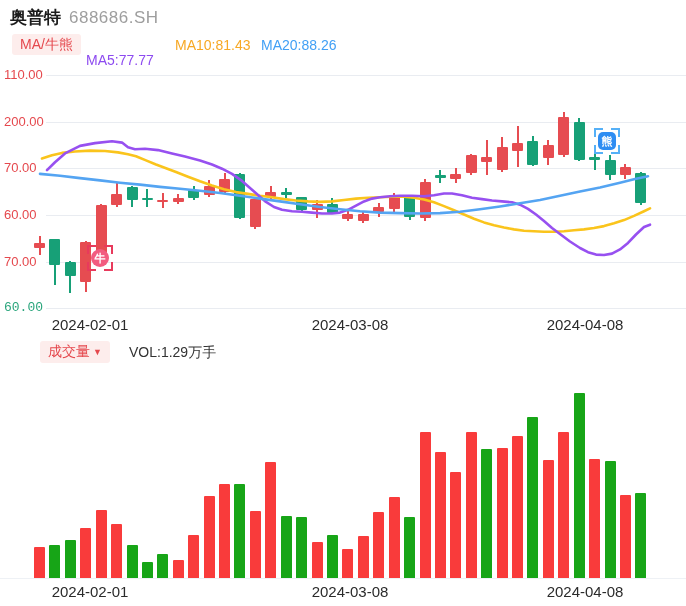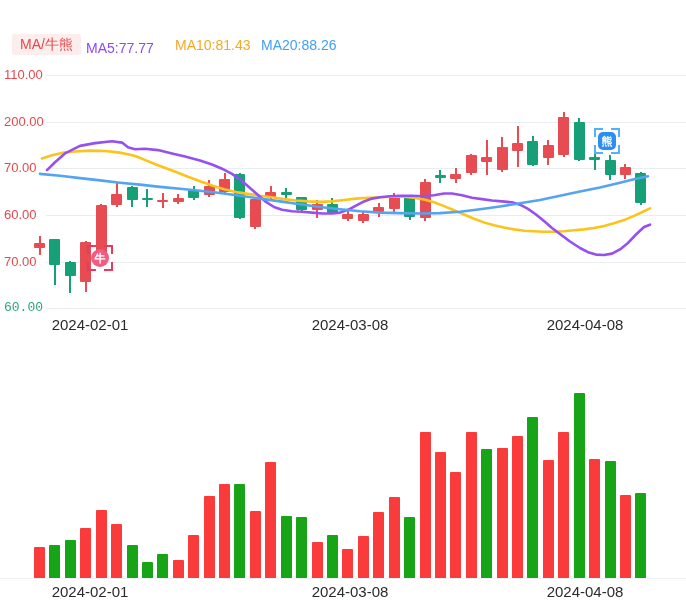--- a/index.html
+++ b/index.html
@@ -5,21 +5,21 @@
   html,body{margin:0;padding:0;background:#ffffff;}
   body{width:686px;height:606px;position:relative;overflow:hidden;
        font-family:"Liberation Sans","DejaVu Sans",sans-serif;}
   #stage{position:absolute;inset:0;}
   .hdr{position:absolute;top:6px;left:10px;font-size:17px;white-space:nowrap;}
   .hdr .t{font-weight:bold;color:#1b1b1b;}
   .hdr .c{color:#9e9e9e;margin-left:8px;letter-spacing:.5px;}
   .legend{position:absolute;top:34px;left:0;height:22px;width:686px;font-size:14px;}
   .badge{position:absolute;background:#fdedec;color:#e5484d;border-radius:3px;
          padding:2px 8px;font-size:14px;line-height:17px;white-space:nowrap;}
-  .ma5{position:absolute;left:86px;top:6px;color:#8d4bf0;}
+  .ma5{position:absolute;left:86px;top:18px;color:#8d4bf0;}
   .ma10{position:absolute;left:175px;top:3px;color:#f7a824;}
   .ma20{position:absolute;left:261px;top:3px;color:#42a0f5;}
   .gridline{position:absolute;height:1px;background:#e9ecf1;left:46px;width:640px;}
   .ylab{position:absolute;left:4px;font-size:13px;line-height:16px;}
   .xlab{position:absolute;width:140px;text-align:center;font-size:15px;color:#2b2b2b;}
   .wick{position:absolute;width:2px;}
   .cbody{position:absolute;width:11px;border-radius:1px;}
   .vbar{position:absolute;width:11px;border-radius:1px 1px 0 0;}
   svg{position:absolute;left:0;top:0;pointer-events:none;}
   .marker{position:absolute;width:26px;height:26px;}
@@ -33,20 +33,23 @@
   .c-br{right:0;bottom:0;border-right:2px solid;border-bottom:2px solid;}
   .volhdr{position:absolute;top:341px;left:0;width:686px;height:22px;font-size:14px;}
   .volhdr .vol{position:absolute;left:129px;top:3px;color:#333;}
   .tri{font-size:9px;vertical-align:1px;margin-left:3px;}
   .baseline{position:absolute;height:1px;background:#eef1f5;left:0;width:686px;top:578px;}
 </style>
 </head>
 <body>
 
 <div id="stage">
+  <div class="hdr">
+    <span class="t">奥普特</span><span class="c">688686.SH</span>
+  </div>
 
   <div class="legend">
     <span class="badge" style="left:12px;top:0;">MA/牛熊</span>
     <span class="ma5">MA5:77.77</span>
     <span class="ma10">MA10:81.43</span>
     <span class="ma20">MA20:88.26</span>
   </div>
 
   <div id="price-chart">
       <div class="gridline" style="top: 75px;"></div>
@@ -142,20 +145,24 @@
       <div class="wick" style="left: 639.88px; top: 171.545px; height: 33.5808px; background: rgb(23, 160, 119);"></div>
       <div class="cbody" style="left: 635.38px; top: 173.41px; height: 29.8496px; background: rgb(23, 160, 119);"></div>
       <div class="xlab" style="left: 20px; top: 316px;">2024-02-01</div>
       <div class="xlab" style="left: 280px; top: 316px;">2024-03-08</div>
       <div class="xlab" style="left: 515px; top: 316px;">2024-04-08</div>
       <div class="xlab" style="left: 20px; top: 583px;">2024-02-01</div>
       <div class="xlab" style="left: 280px; top: 583px;">2024-03-08</div>
       <div class="xlab" style="left: 515px; top: 583px;">2024-04-08</div>
     </div>
 
+  <div class="volhdr">
+    <span class="badge" style="left:40px;top:0;"><span>成交量</span><span class="tri">▼</span></span>
+    <span class="vol">VOL:1.29万手</span>
+  </div>
 
   <div class="baseline"></div>
   <div id="volume-chart">
       <div class="vbar" style="left: 34px; top: 547.032px; height: 30.9683px; background: rgb(249, 59, 59);"></div>
       <div class="vbar" style="left: 49.42px; top: 545.055px; height: 32.945px; background: rgb(23, 165, 23);"></div>
       <div class="vbar" style="left: 64.84px; top: 539.784px; height: 38.2162px; background: rgb(23, 165, 23);"></div>
       <div class="vbar" style="left: 80.26px; top: 527.924px; height: 50.0764px; background: rgb(249, 59, 59);"></div>
       <div class="vbar" style="left: 95.68px; top: 510.133px; height: 67.8667px; background: rgb(249, 59, 59);"></div>
       <div class="vbar" style="left: 111.1px; top: 523.97px; height: 54.0298px; background: rgb(249, 59, 59);"></div>
       <div class="vbar" style="left: 126.52px; top: 545.055px; height: 32.945px; background: rgb(23, 165, 23);"></div>

